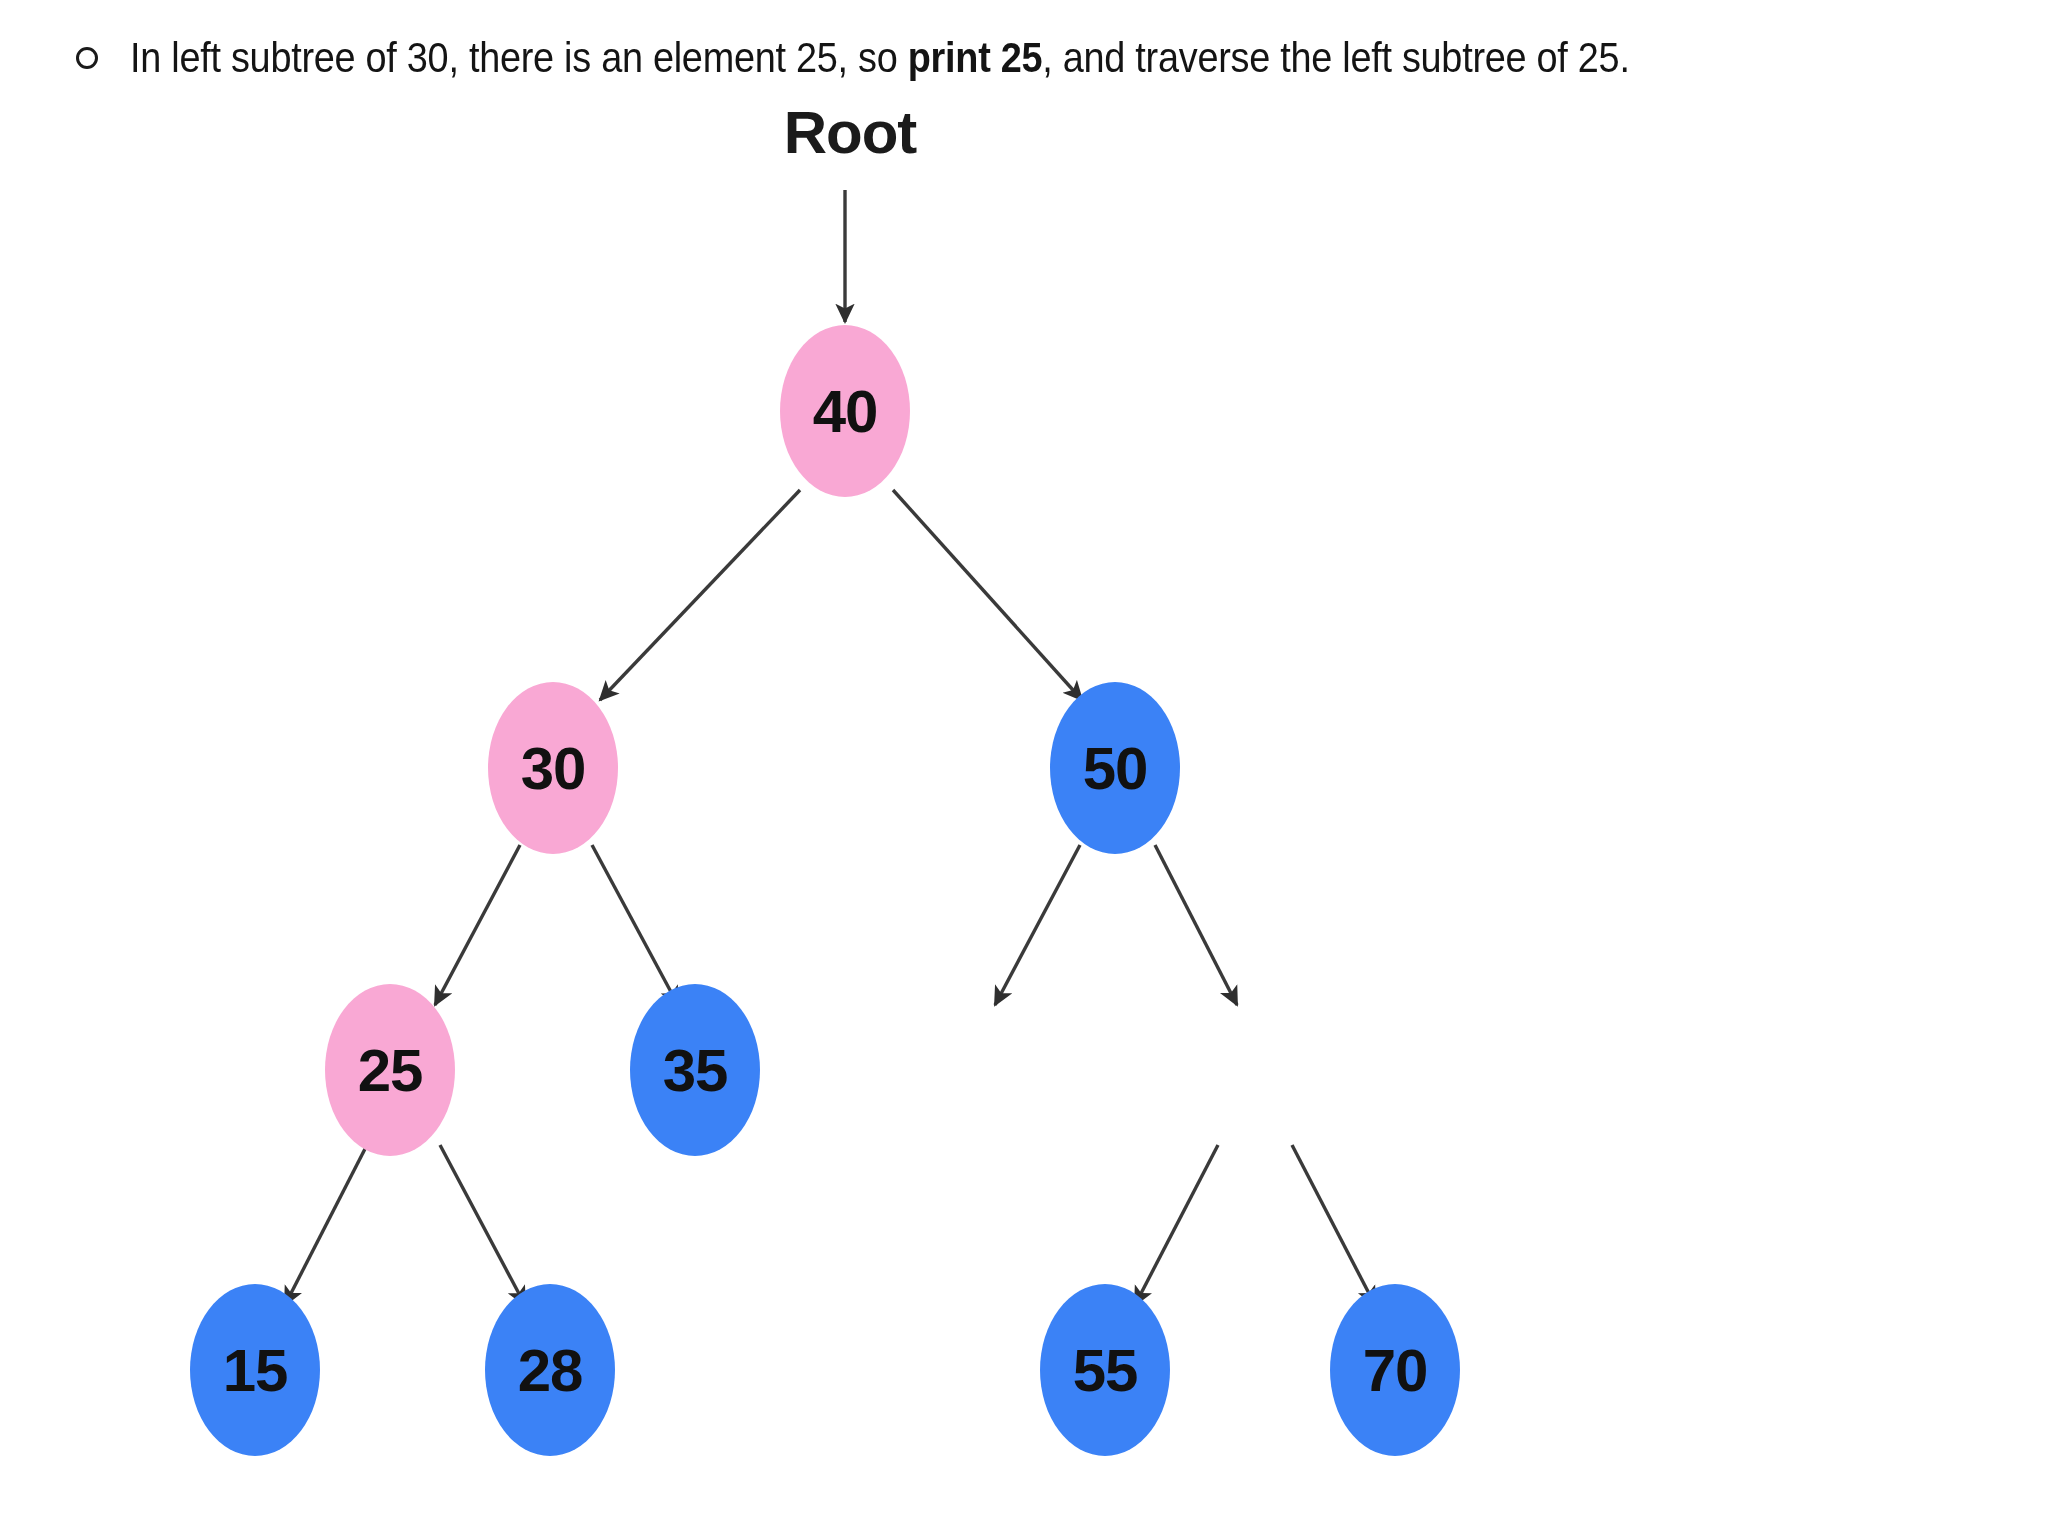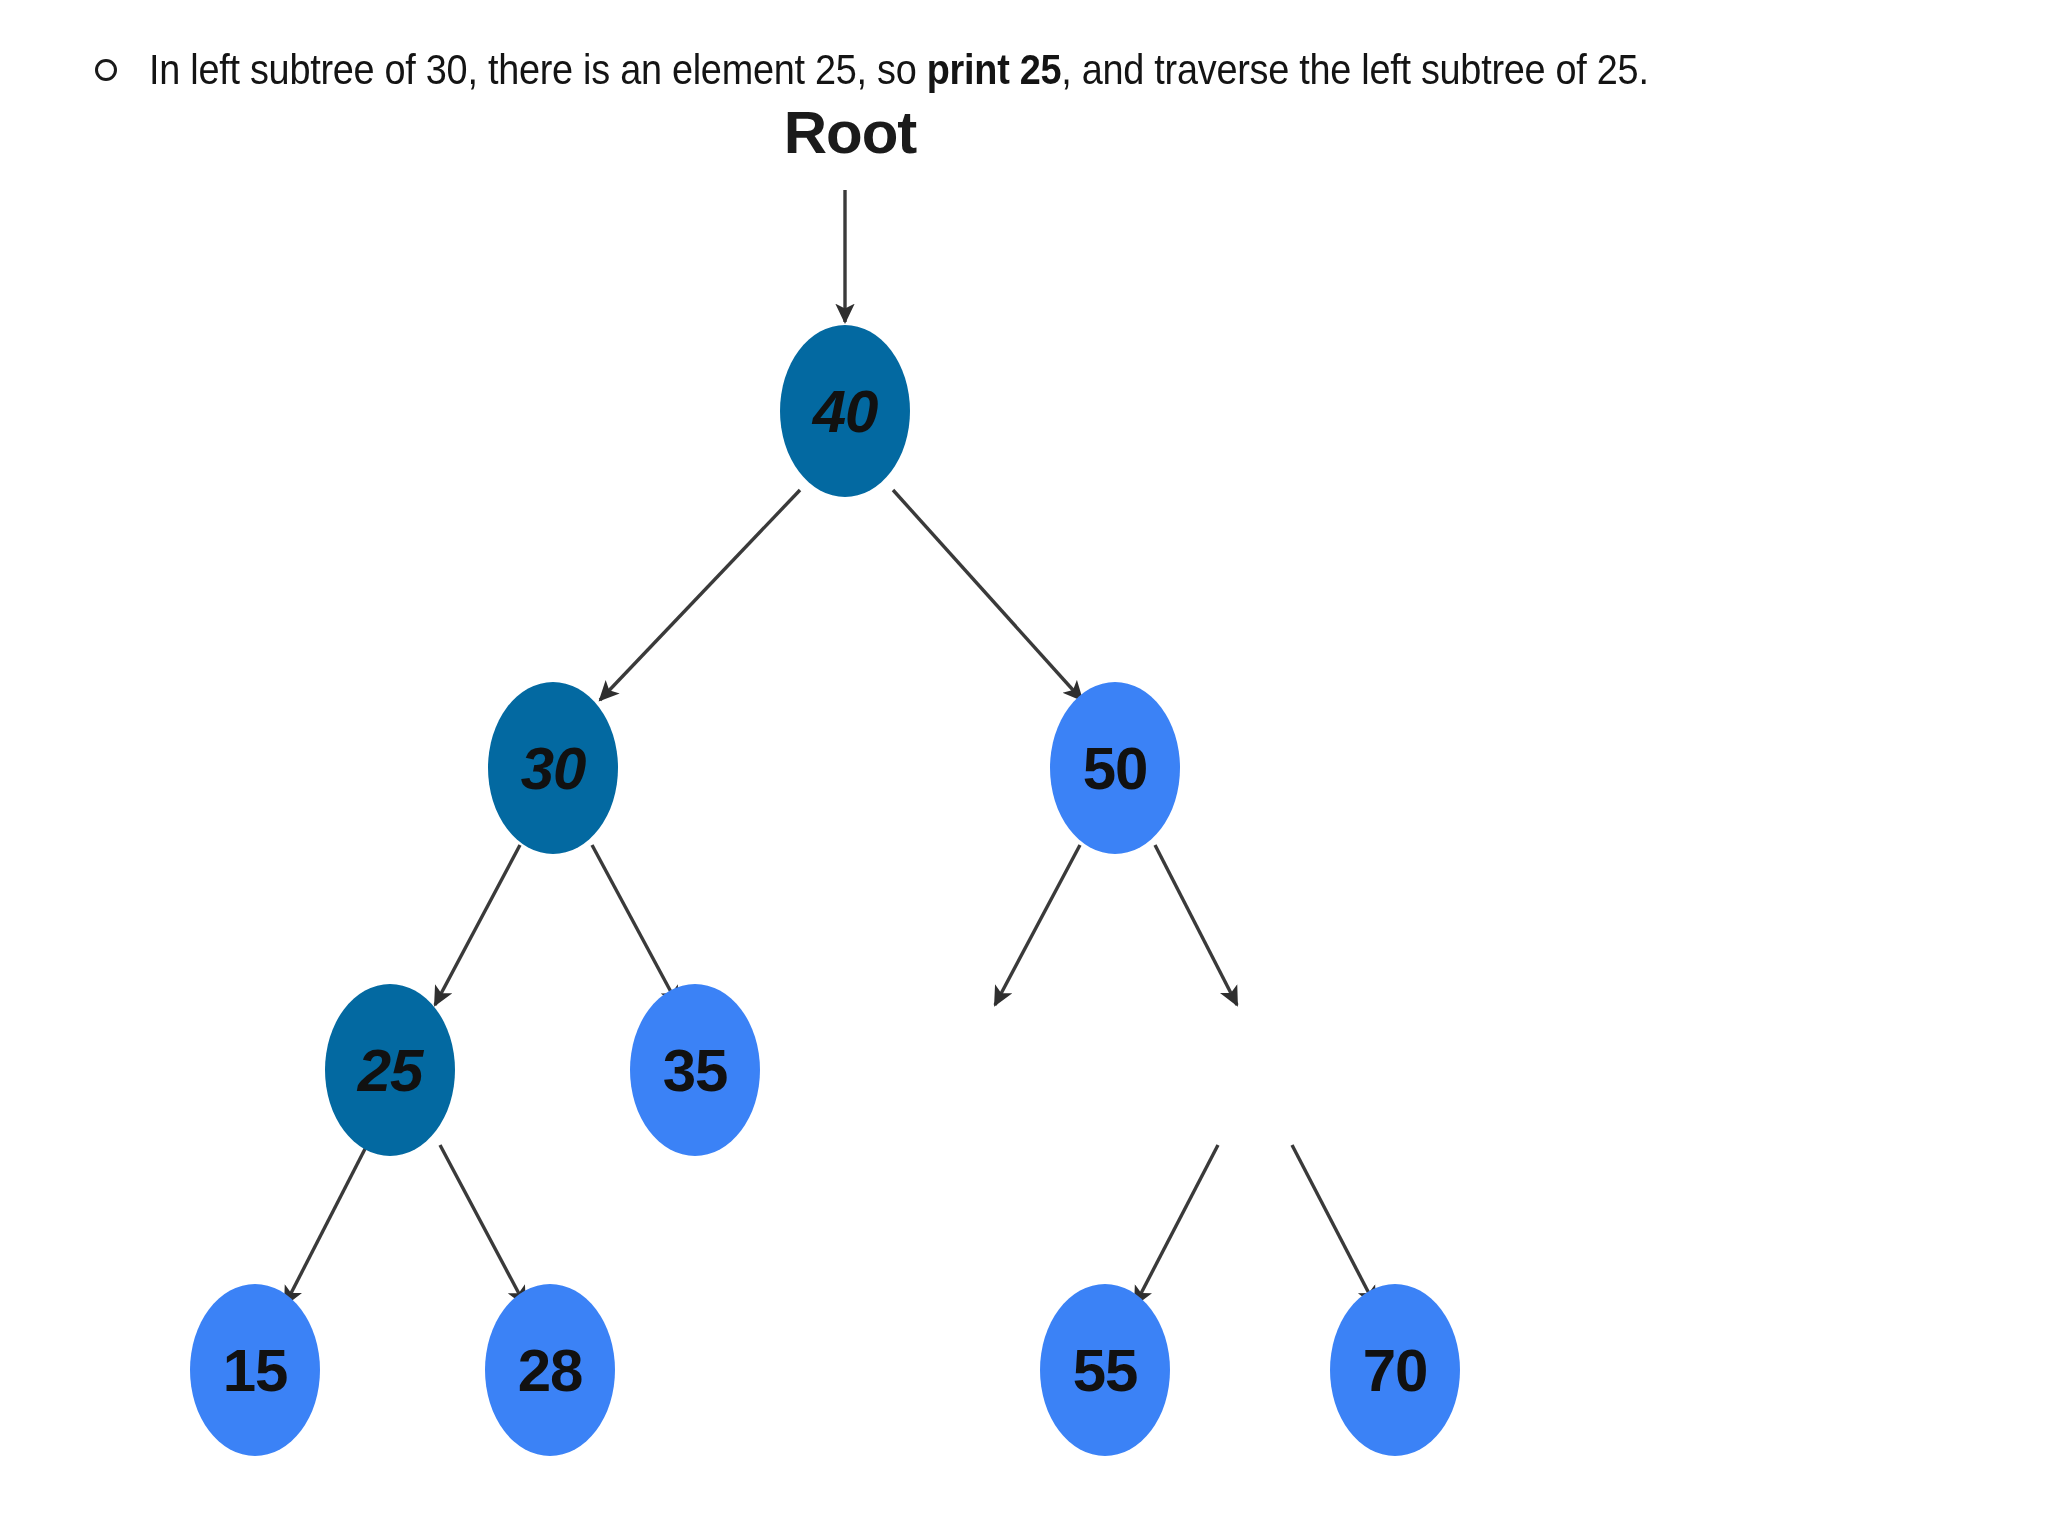--- a/index.html
+++ b/index.html
@@ -12,26 +12,25 @@
     height: 1536px;
     overflow: hidden;
     font-family: "Liberation Sans", sans-serif;
     position: relative;
   }
 
   
   .caption-row {
     position: absolute;
     left: 0;
-    top: 40px;
+    top: 28px;
     width: 1692px;
     height: 60px;
     display: flex;
     align-items: center;
-    margin-left: 19px;
   }
   .bullet-marker {
     width: 22px;
     height: 22px;
     border: 3px solid #1a1a1a;
     border-radius: 50%;
     box-sizing: border-box;
     margin-left: 76px;
     flex: 0 0 auto;
   }
@@ -84,21 +83,21 @@
     border-radius: 50%;
     display: flex;
     align-items: center;
     justify-content: center;
     font-size: 60px;
     font-weight: 700;
     color: #111111;
     letter-spacing: -1px;
     box-sizing: border-box;
   }
-  .node.green  { background: #0369a1; font-style: italic; }
+  .node.green  { background: #f9a8d4; }
   .node.orange { background: #3b82f6; }
 </style>
 </head>
 <body>
 
 <div class="caption-row">
   <span class="bullet-marker"></span>
   <span class="caption-text"><span>In left subtree of 30, there is an element 25, so </span><b>print 25</b><span>, and traverse the left subtree of 25.</span></span>
 </div>
 

